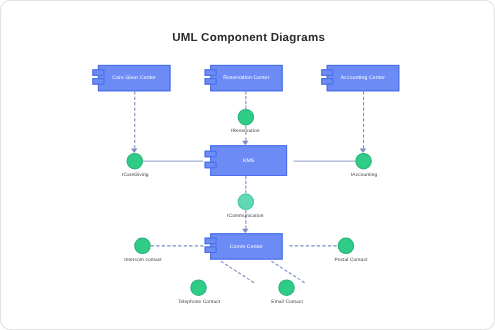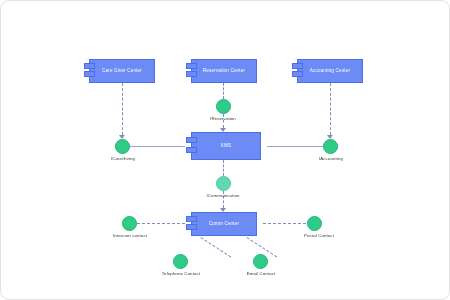--- a/index.html
+++ b/index.html
@@ -114,20 +114,21 @@
     border-left: 3px solid transparent;
     border-right: 3px solid transparent;
     border-top: 4px solid #7f8cc4;
   }
 </style>
 </head>
 <body>
 
 <div id="canvas">
 
+  <div id="diagram-title">UML Component Diagrams</div>
 
   <div class="component" style="left:88px; top:58px; width:66px; height:24px;">
     <span class="tab small1"></span>
     <span class="tab small2"></span>
     <span class="comp-label">Care Giver Center</span>
   </div>
 
   <div class="component" style="left:190px; top:58px; width:66px; height:24px;">
     <span class="tab small1"></span>
     <span class="tab small2"></span>

